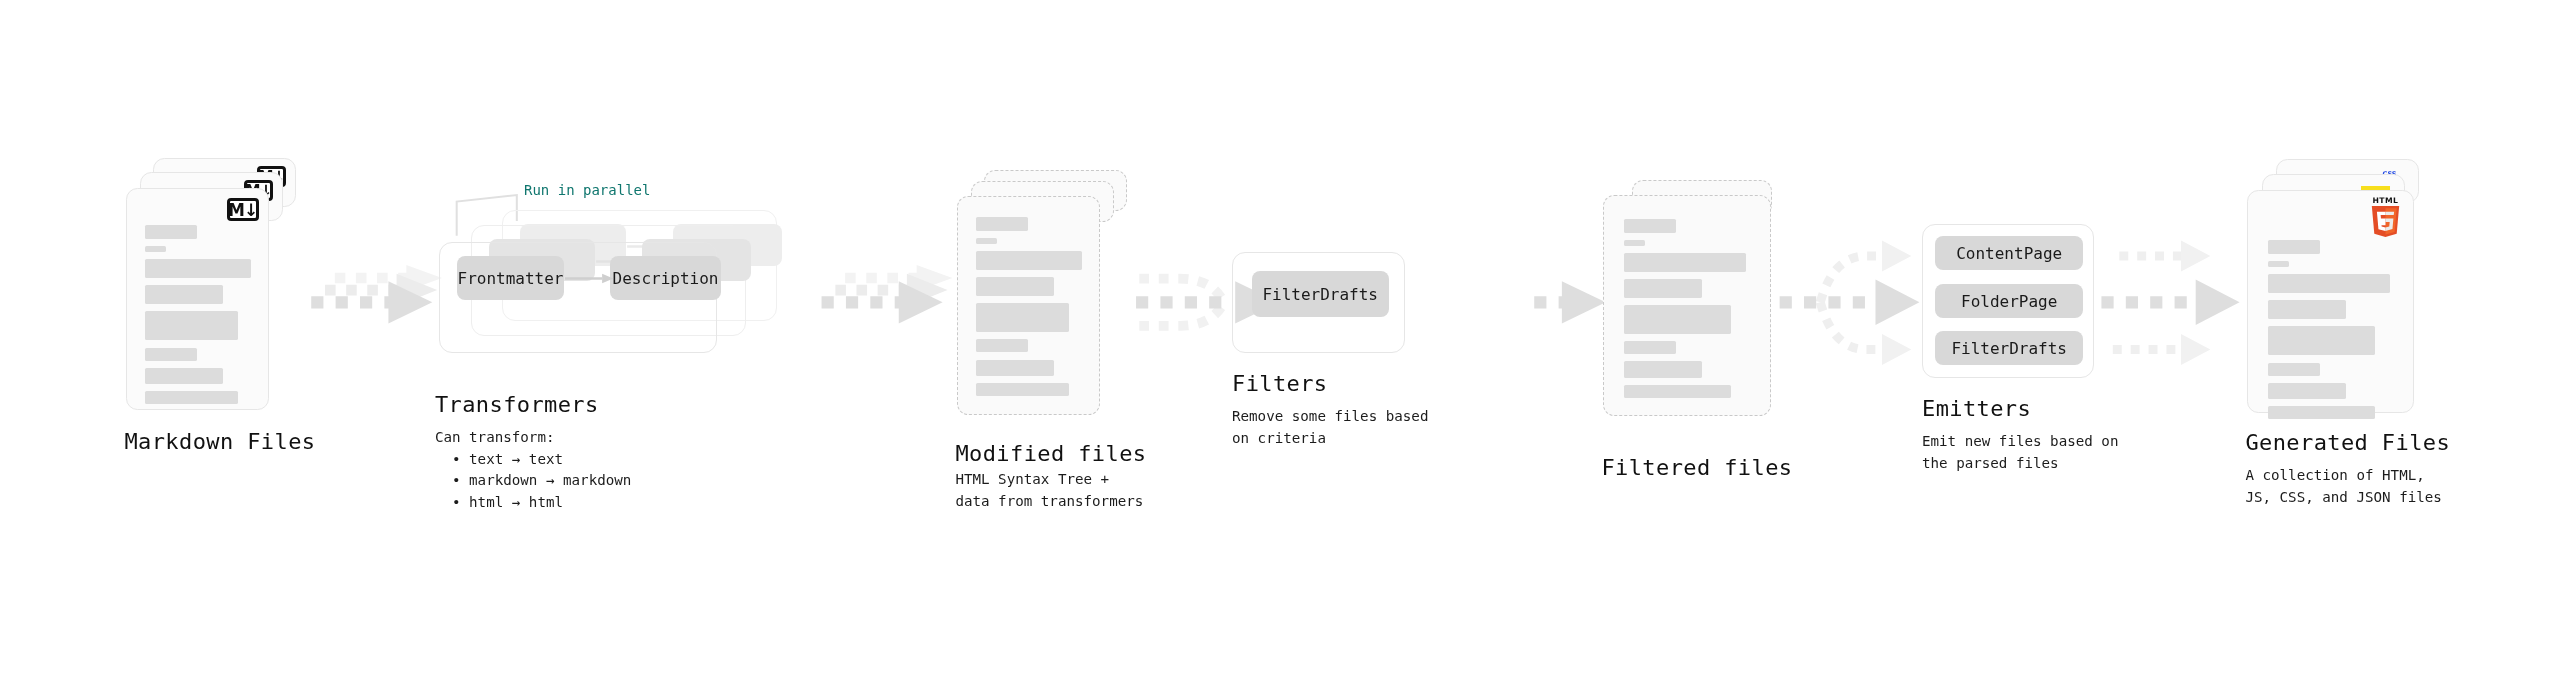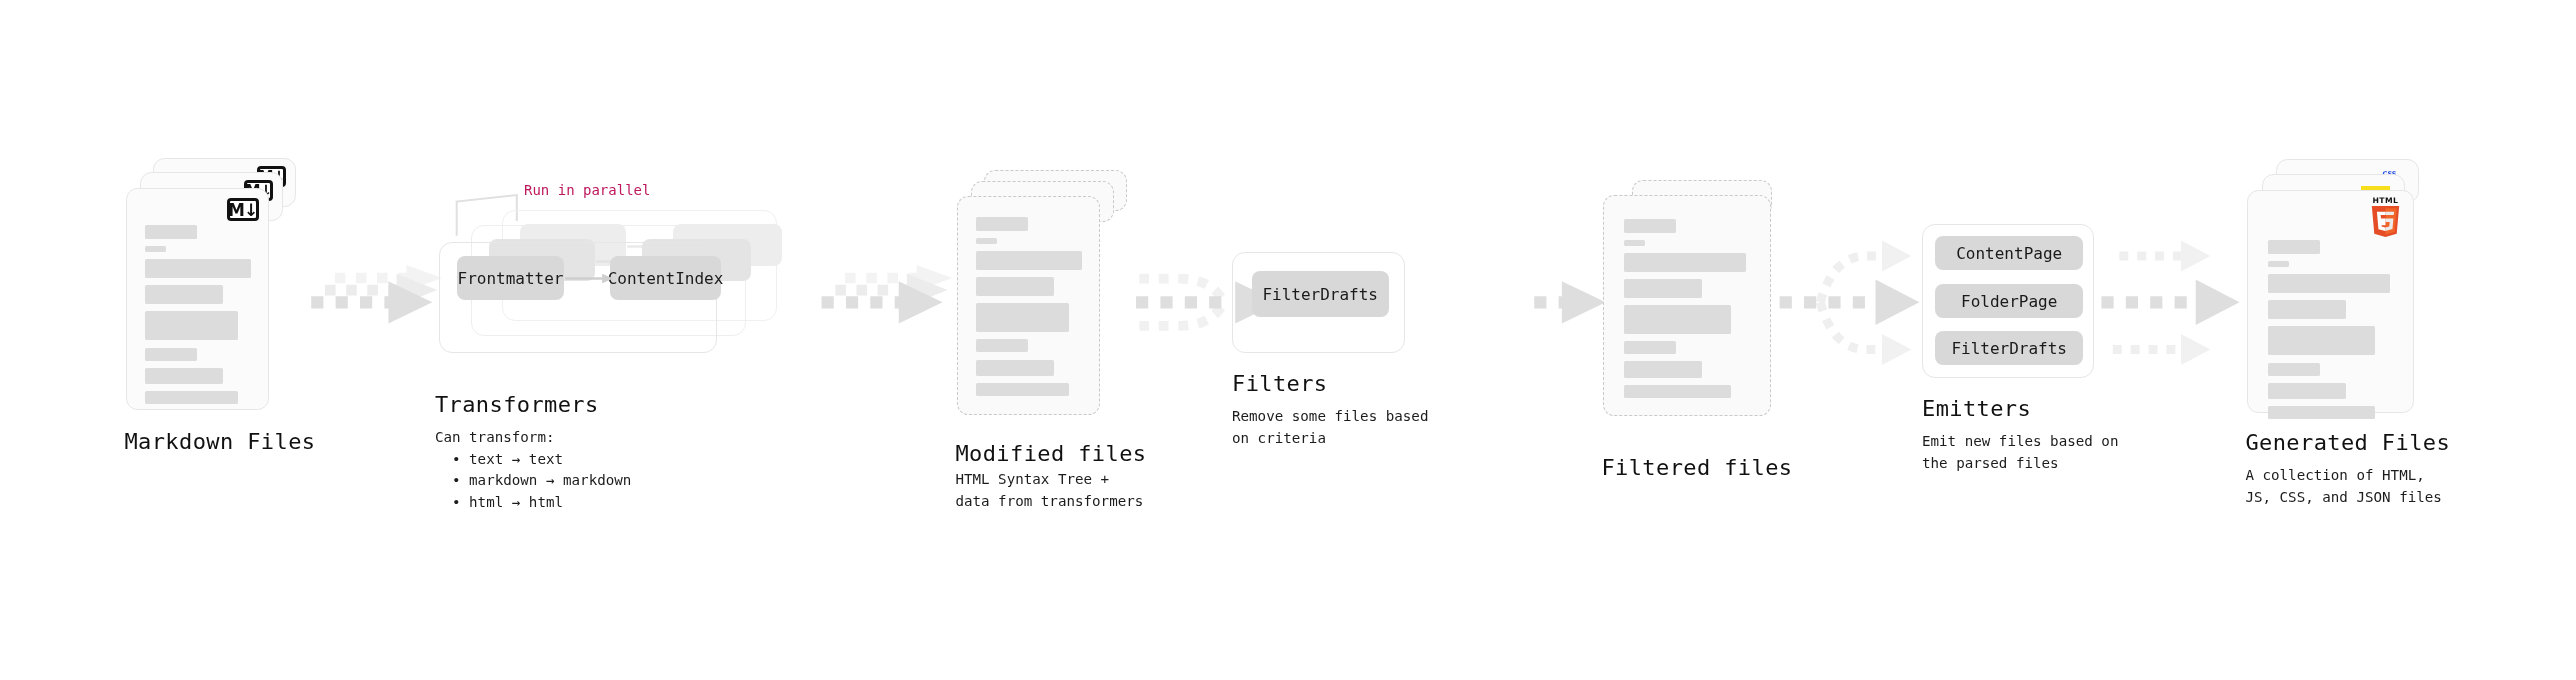--- a/index.html
+++ b/index.html
@@ -94,21 +94,21 @@
   .sub {
     position: absolute;
     font-size: 14.2px;
     line-height: 1.52;
     color: #1c1c1c;
     white-space: pre;
   }
   .parallel-label {
     position: absolute;
     font-size: 14px;
-    color: #be185d;
+    color: #0f766e;
     white-space: nowrap;
   }
 
   
   #arrows { position: absolute; left: 0; top: 0; width: 2576px; height: 681px; pointer-events: none; }
 </style>
 </head>
 <body>
 
 <div id="stage">
@@ -223,21 +223,21 @@
       <div class="pill" style="left:17px; top:13px; width:106px; height:42px; background:#e4e4e4; font-size:0;"></div>
       <div class="pill" style="left:170px; top:13px; width:109px; height:42px; background:#e4e4e4; font-size:0;"></div>
       <svg style="position:absolute; left:124px; top:29px; width:49px; height:13px;" viewBox="0 0 60 16" width="49" height="13">
         <line x1="0" y1="8" x2="44" y2="8" stroke="#e2e2e2" stroke-width="3"></line>
         <polygon points="44,2 58,8 44,14" fill="#e2e2e2"></polygon>
       </svg>
     </div>
 
     <div class="group" style="left:0px; top:55px; width:278px; height:111px; border-color:#e6e6e6;">
       <div class="pill" style="left:17px; top:13px; width:107px; height:44px; font-size:16px;">Frontmatter</div>
-      <div class="pill" style="left:170px; top:13px; width:111px; height:44px; font-size:16px;">ContentIndex</div>
+      <div class="pill" style="left:170px; top:13px; width:111px; height:44px; font-size:16px;">Description</div>
       <svg style="position:absolute; left:125px; top:29px; width:50px; height:13px;" viewBox="0 0 62 16" width="50" height="13">
         <line x1="0" y1="8" x2="46" y2="8" stroke="#cfcfcf" stroke-width="3"></line>
         <polygon points="46,2 60,8 46,14" fill="#cfcfcf"></polygon>
       </svg>
     </div>
 
     <div class="parallel-label" style="left:85px; top:-4.9px;">Run in parallel</div>
 
     <div class="title" style="left:-4.1px; top:205px;">Transformers</div>
     <div class="sub" style="left:-4.1px; top:240px;">Can transform:

